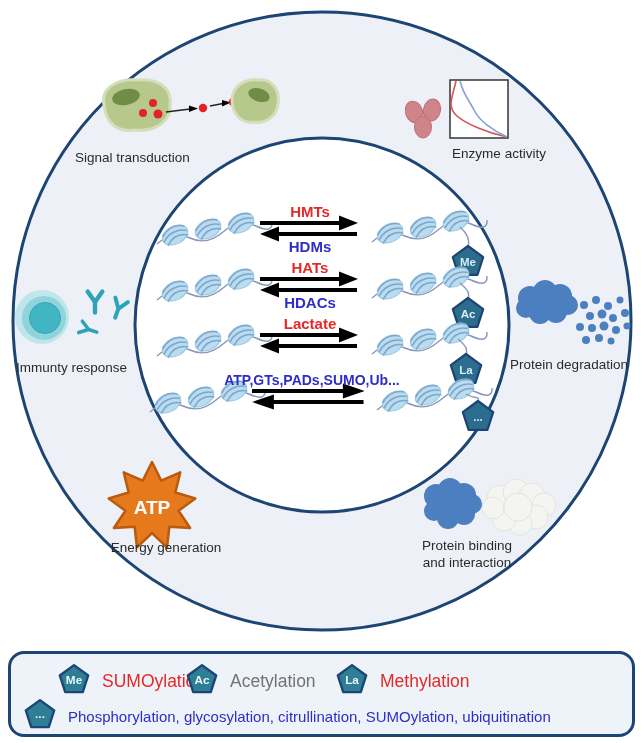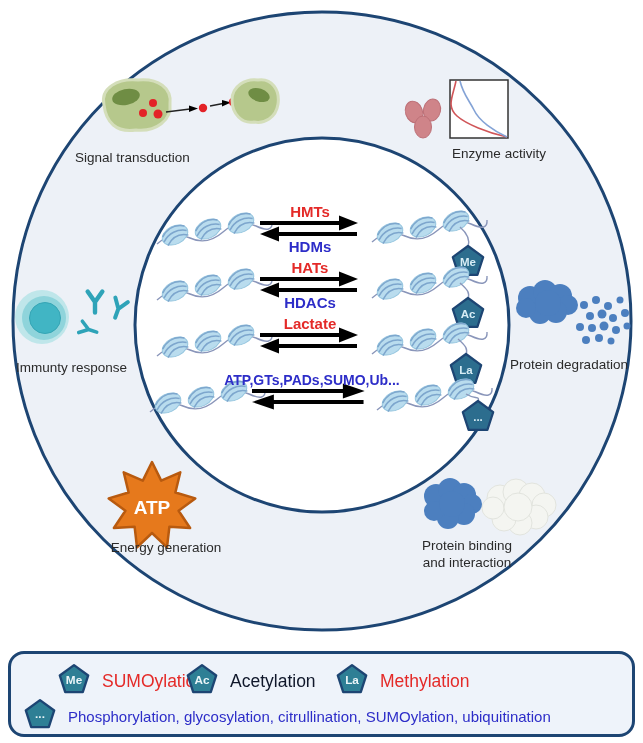--- a/index.html
+++ b/index.html
@@ -14,21 +14,21 @@
   .atp-text{font-family:"Liberation Sans",sans-serif;font-size:19px;font-weight:bold;fill:#ffffff;text-anchor:middle;}
   .badge-pent{fill:#2c6d8e;stroke:#1d4573;stroke-width:2.2;stroke-linejoin:round;}
   .badge-text{font-family:"Liberation Sans",sans-serif;font-size:11.5px;font-weight:bold;fill:#d8edf5;text-anchor:middle;}
   .eq-line{stroke:#000000;stroke-width:4.2;}
   .strand{fill:none;stroke:#8a96ba;stroke-width:1.4;}
   .legend-box{position:absolute;left:8px;top:651px;width:621px;height:80px;
         background:#eef3fa;border:3px solid #1d4573;border-radius:16px;}
   .legend-item{position:absolute;display:flex;align-items:center;gap:9px;height:38px;}
   .legend-item svg{flex:0 0 auto;}
   .legend-label-red{color:#e42a28;font-size:17.5px;white-space:nowrap;}
-  .legend-label-blue{color:#0f172a;font-size:17.5px;white-space:nowrap;}
+  .legend-label-blue{color:#737373;font-size:17.5px;white-space:nowrap;}
   .legend-label-blue-long{color:#2d2dc8;font-size:15px;white-space:nowrap;}
   .legend-pent{fill:#2e7f95;stroke:#1d4573;stroke-width:2.6;stroke-linejoin:round;}
   .legend-pent-text{font-family:"Liberation Sans",sans-serif;font-size:13px;font-weight:bold;fill:#eaf5f8;text-anchor:middle;}
 </style>
 </head>
 <body>
 
 <div class="page">
 
 <svg width="643" height="648" viewBox="0 0 643 648">

